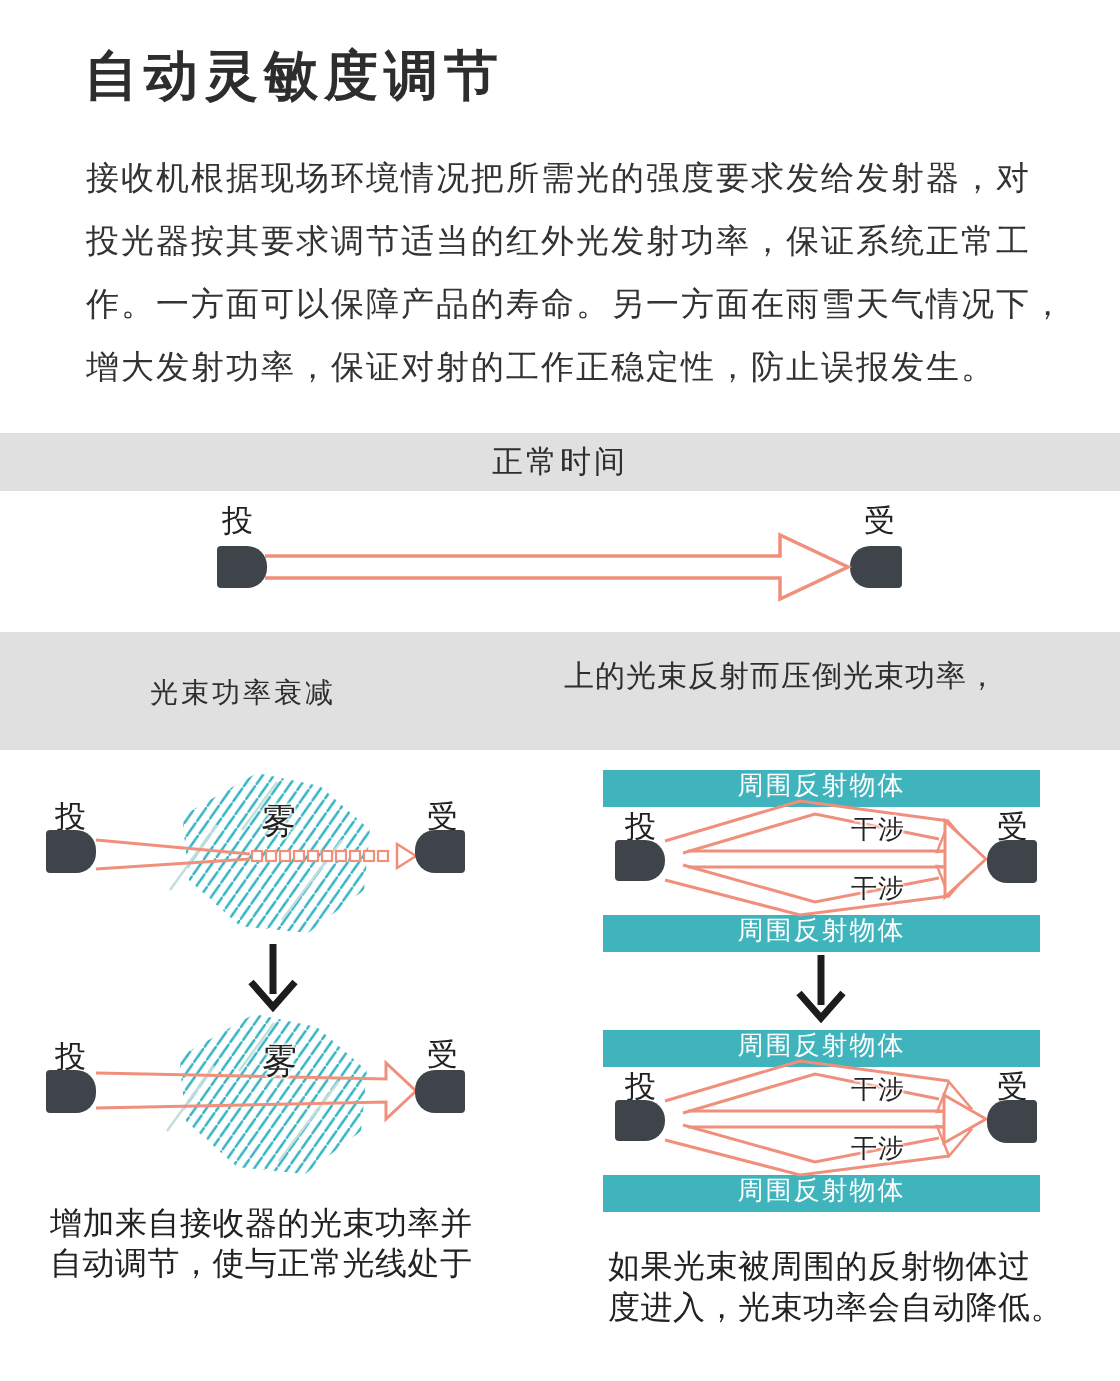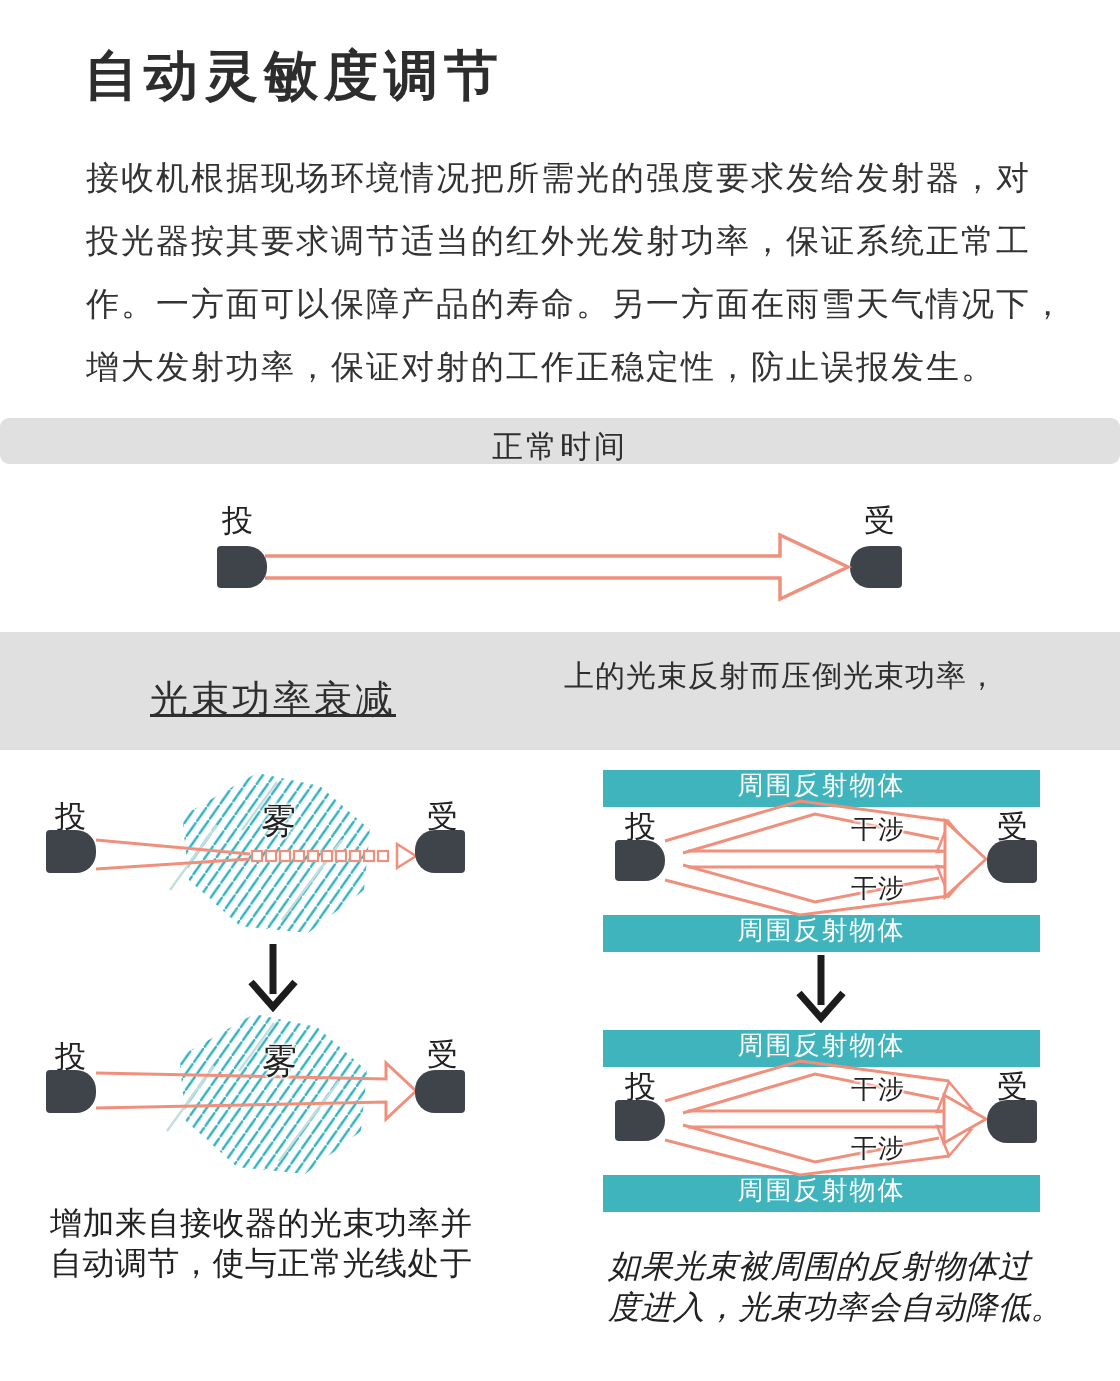--- a/index.html
+++ b/index.html
@@ -8,44 +8,44 @@
     font-family:"Liberation Sans","DejaVu Sans",sans-serif;color:#333;
     overflow:hidden;
   }
   .abs{position:absolute;}
   
   .title{left:84px;top:40px;font-size:54px;font-weight:700;letter-spacing:6px;color:#2d2d2d;white-space:nowrap;}
   .para{left:86px;top:146px;width:980px;}
   .para .pline{height:63px;line-height:63px;font-size:33px;letter-spacing:2px;color:#333;white-space:nowrap;}
   
   .banner{left:0;width:1120px;background:#e0e0e0;}
-  .banner1{top:418px;height:46px;text-align:center;line-height:58px;font-size:31px;letter-spacing:3px;color:#2e2e2e;border-radius:9px;}
+  .banner1{top:433px;height:58px;text-align:center;line-height:58px;font-size:31px;letter-spacing:3px;color:#2e2e2e;}
   .banner2{top:632px;height:118px;}
-  .b2-left{position:absolute;left:150px;top:42px;font-size:38px;letter-spacing:3px;color:#2e2e2e;white-space:nowrap;text-decoration:underline;}
+  .b2-left{position:absolute;left:150px;top:42px;font-size:28px;letter-spacing:3px;color:#2e2e2e;white-space:nowrap;}
   .b2-right{position:absolute;left:564px;top:22px;}
   .b2-right .hline{height:43px;line-height:43px;font-size:30px;letter-spacing:1px;color:#2e2e2e;white-space:nowrap;}
   
   .device{position:absolute;background:#3f444a;}
   .dev-t{border-radius:4px 20px 20px 4px;}
   .dev-r{border-radius:20px 4px 4px 20px;}
   .devlabel{position:absolute;font-size:31px;color:#222;white-space:nowrap;}
   
   .diag{position:absolute;}
   .tealbar{position:absolute;left:0;right:0;height:37px;background:#3fb4bd;text-align:center;
            line-height:31px;font-size:26px;letter-spacing:2px;color:#ffffff;white-space:nowrap;}
   .foglabel{position:absolute;font-size:35px;color:#222;
             text-shadow:-2px 0 2px #fff,2px 0 2px #fff,0 -2px 2px #fff,0 2px 2px #fff;}
   .ganshe{position:absolute;font-size:26px;color:#222;letter-spacing:1px;
           text-shadow:-2px 0 2px #fff,2px 0 2px #fff,0 -2px 2px #fff,0 2px 2px #fff;}
   
   .caption .cline{font-size:32px;color:#222;letter-spacing:0.5px;white-space:nowrap;}
   .cap-left{left:50px;top:1203px;}
   .cap-left .cline{height:40px;line-height:40px;}
   .cap-right{left:608px;top:1246px;}
-  .cap-right .cline{height:41px;line-height:41px;font-style:italic;}
+  .cap-right .cline{height:41px;line-height:41px;}
   svg{display:block;}
 </style>
 </head>
 <body>
 
 <div id="page">
 
   <div class="abs title">自动灵敏度调节</div>
   <div class="abs para">
     <div class="pline">接收机根据现场环境情况把所需光的强度要求发给发射器，对</div>

